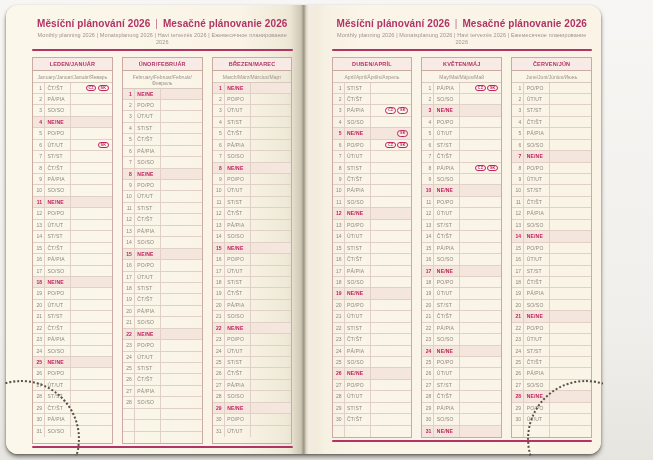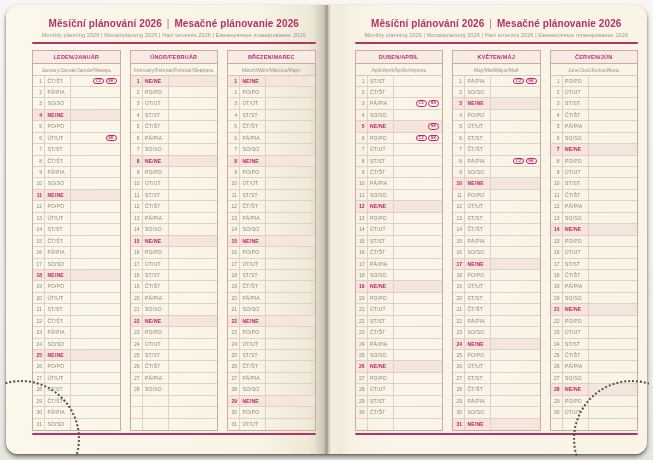--- a/index.html
+++ b/index.html
@@ -3,21 +3,21 @@
 <meta charset="utf-8">
 <style>
   html,body{margin:0;padding:0;}
   body{
     width:653px;height:460px;position:relative;overflow:hidden;
     background:linear-gradient(180deg,#f7f6f4 0%,#f1efeb 70%,#e7e5e0 100%);
     font-family:"Liberation Sans",sans-serif;
     -webkit-font-smoothing:antialiased;
   }
   .book{
-    position:absolute;left:6px;top:5px;width:641px;height:449px;
+    position:absolute;left:6px;top:5px;width:595px;height:449px;
     border-radius:12px;
     background:#f8f3e5;
     box-shadow:0 1px 2px rgba(60,55,45,.45),0 3px 4px rgba(40,38,34,.5),inset 0 0 10px rgba(120,105,80,.12);
   }
   .page{
     position:absolute;top:0;height:100%;width:50%;box-sizing:border-box;
   }
   .page.left{
     left:0;border-radius:12px 0 0 12px;
     background:linear-gradient(to right,#fbf7ea 0%,#f9f4e6 78%,#efe9d8 94%,#dcd5c3 100%);

